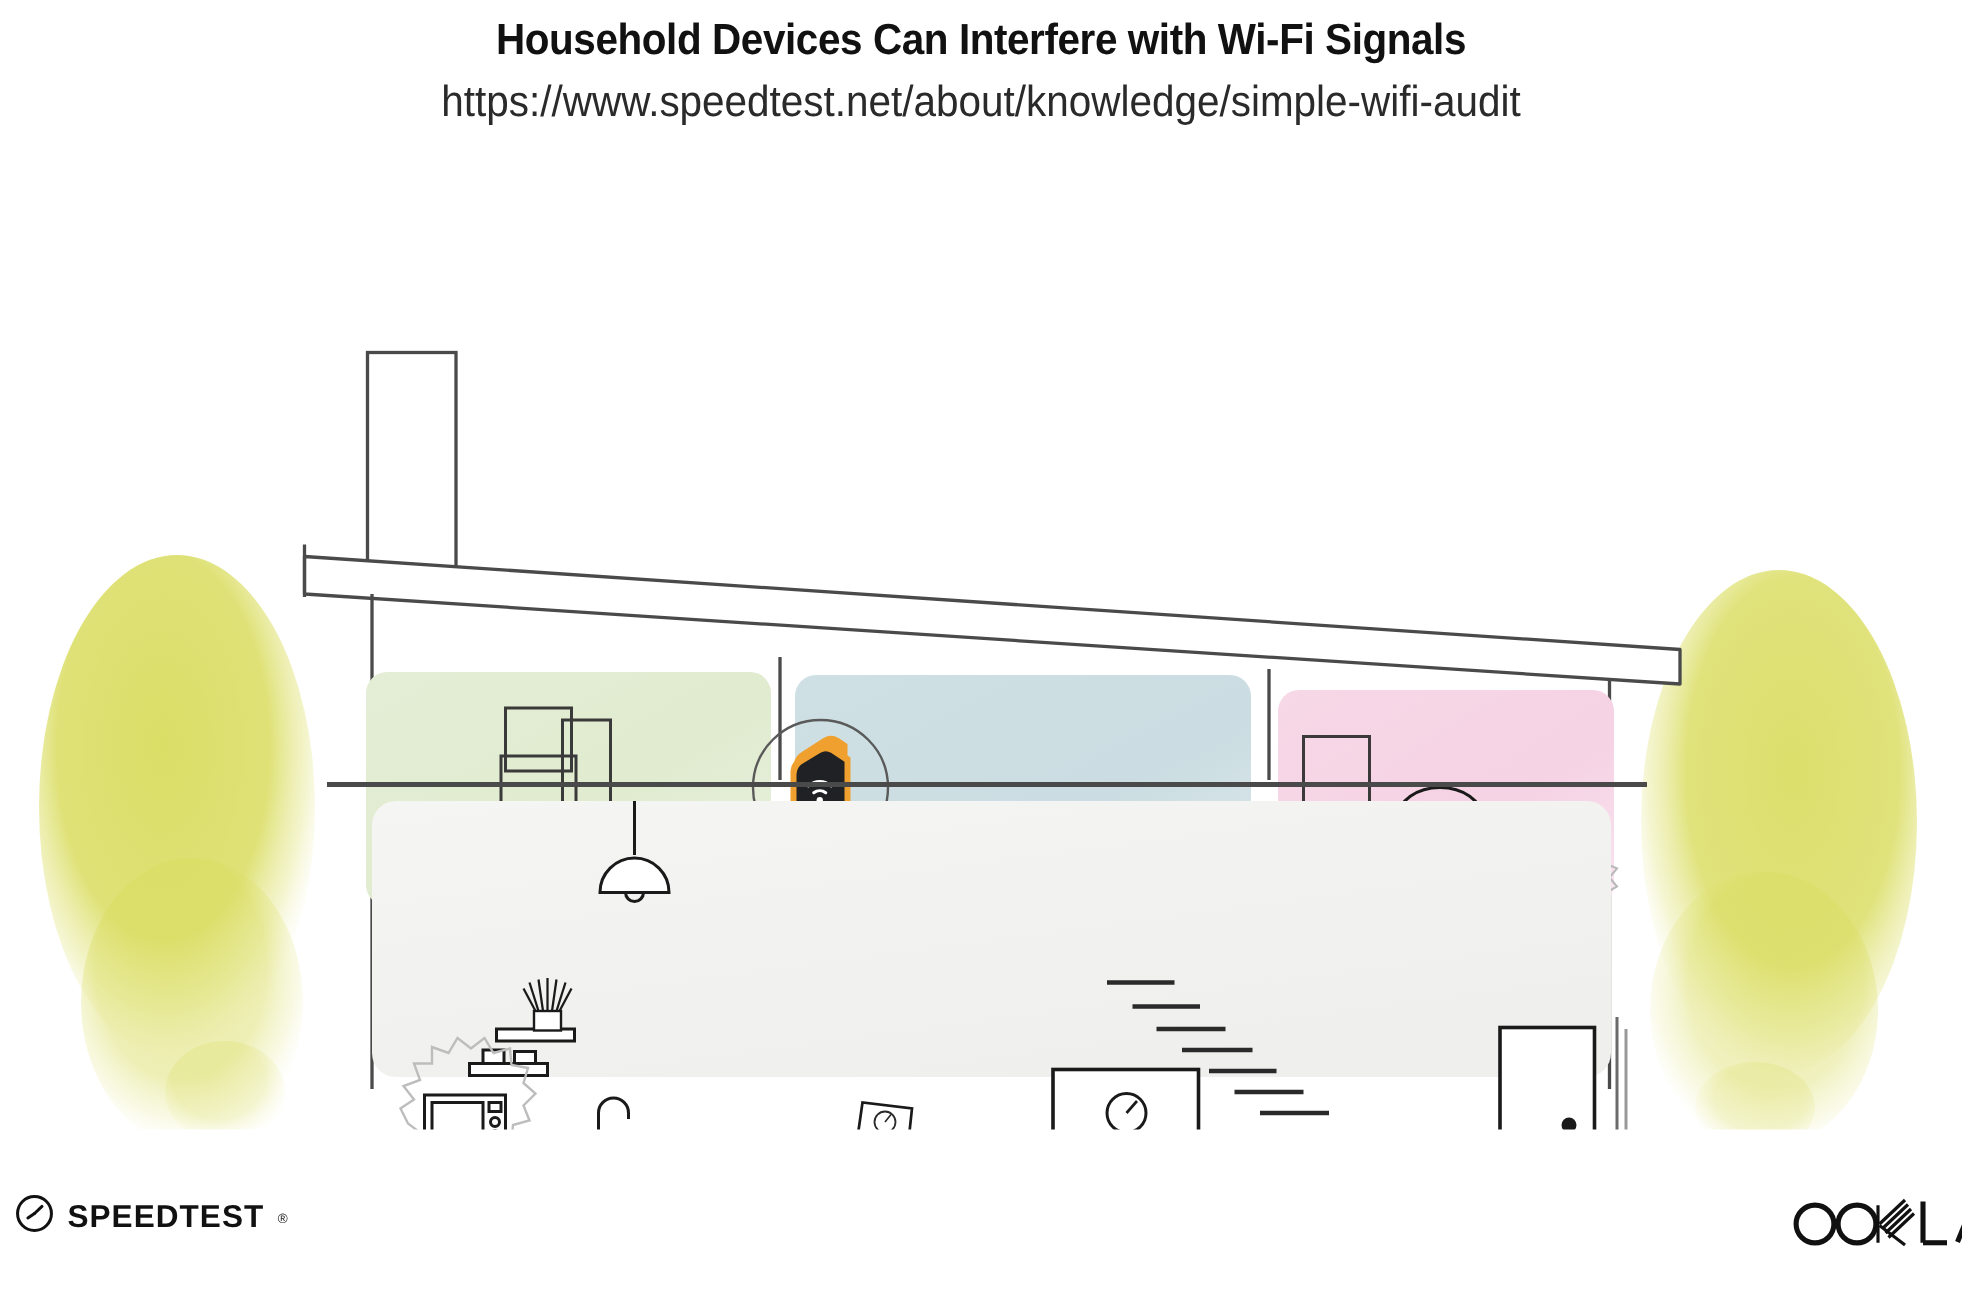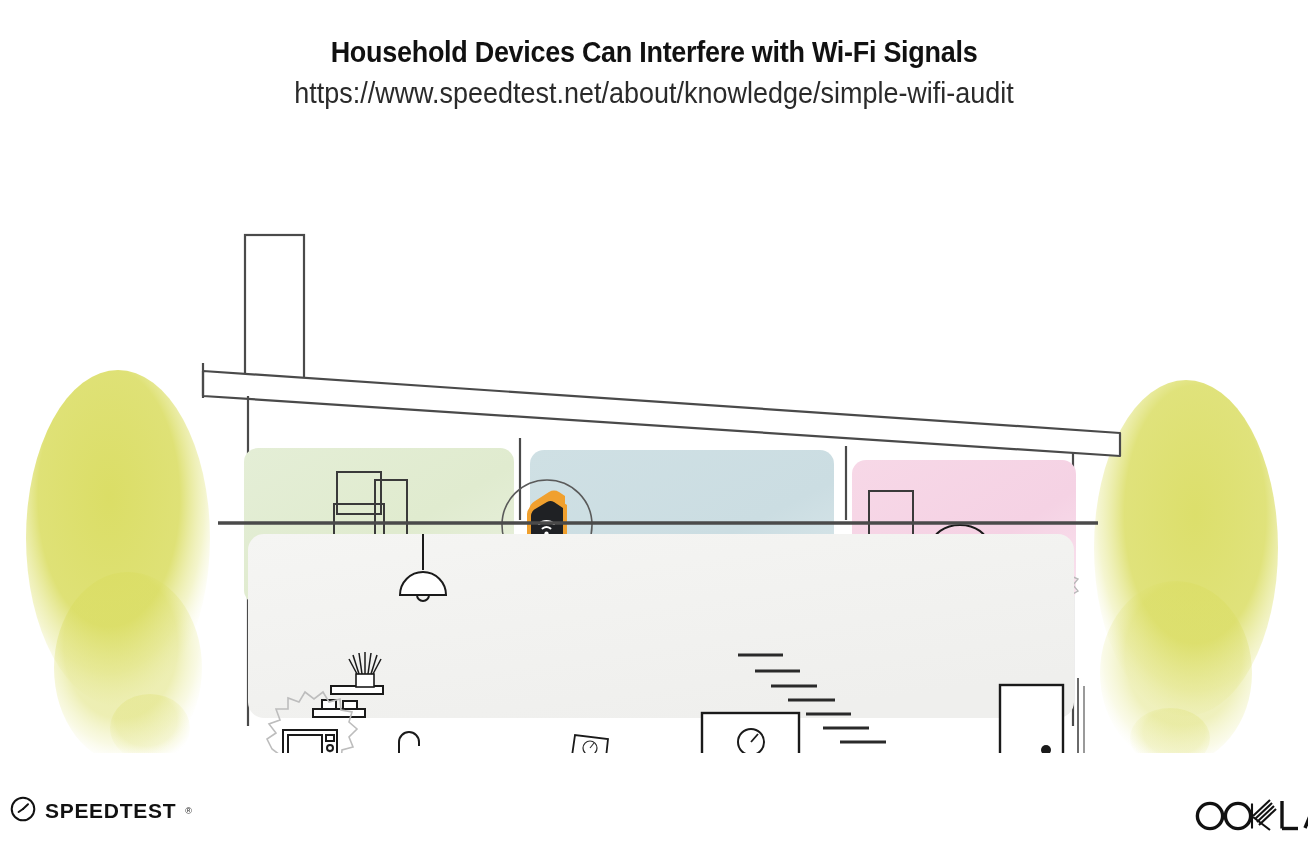--- a/index.html
+++ b/index.html
@@ -1,20 +1,20 @@
 <!DOCTYPE html>
 <html><head>
 <meta charset="utf-8">
 <style>
   html,body{margin:0;padding:0;background:#ffffff;}
   body{width:1308px;height:861px;font-family:"Liberation Sans",sans-serif;color:#1a1a1a;overflow:hidden;position:relative;}
   .page{position:relative;width:1308px;height:861px;background:#fff;}
 
   
-  .header{position:absolute;left:0;top:0;width:1308px;text-align:center;margin-top:25px;}
+  .header{position:absolute;left:0;top:0;width:1308px;text-align:center;}
   .title{font-size:29px;font-weight:bold;letter-spacing:-0.3px;color:#111;margin:10px 0 0 0;line-height:1.2;
          font-family:"Liberation Sans",sans-serif;transform:scaleX(0.93);}
   .subtitle{font-size:29px;font-weight:400;color:#2a2a2a;margin:6px 0 0 0;line-height:1.2;transform:scaleX(0.93);}
 
   
   .illo{position:absolute;left:0;top:108px;width:1308px;height:645px;}
   .illo svg{display:block;}
 
   
   .footer{position:absolute;left:0;top:780px;width:1308px;height:70px;}

